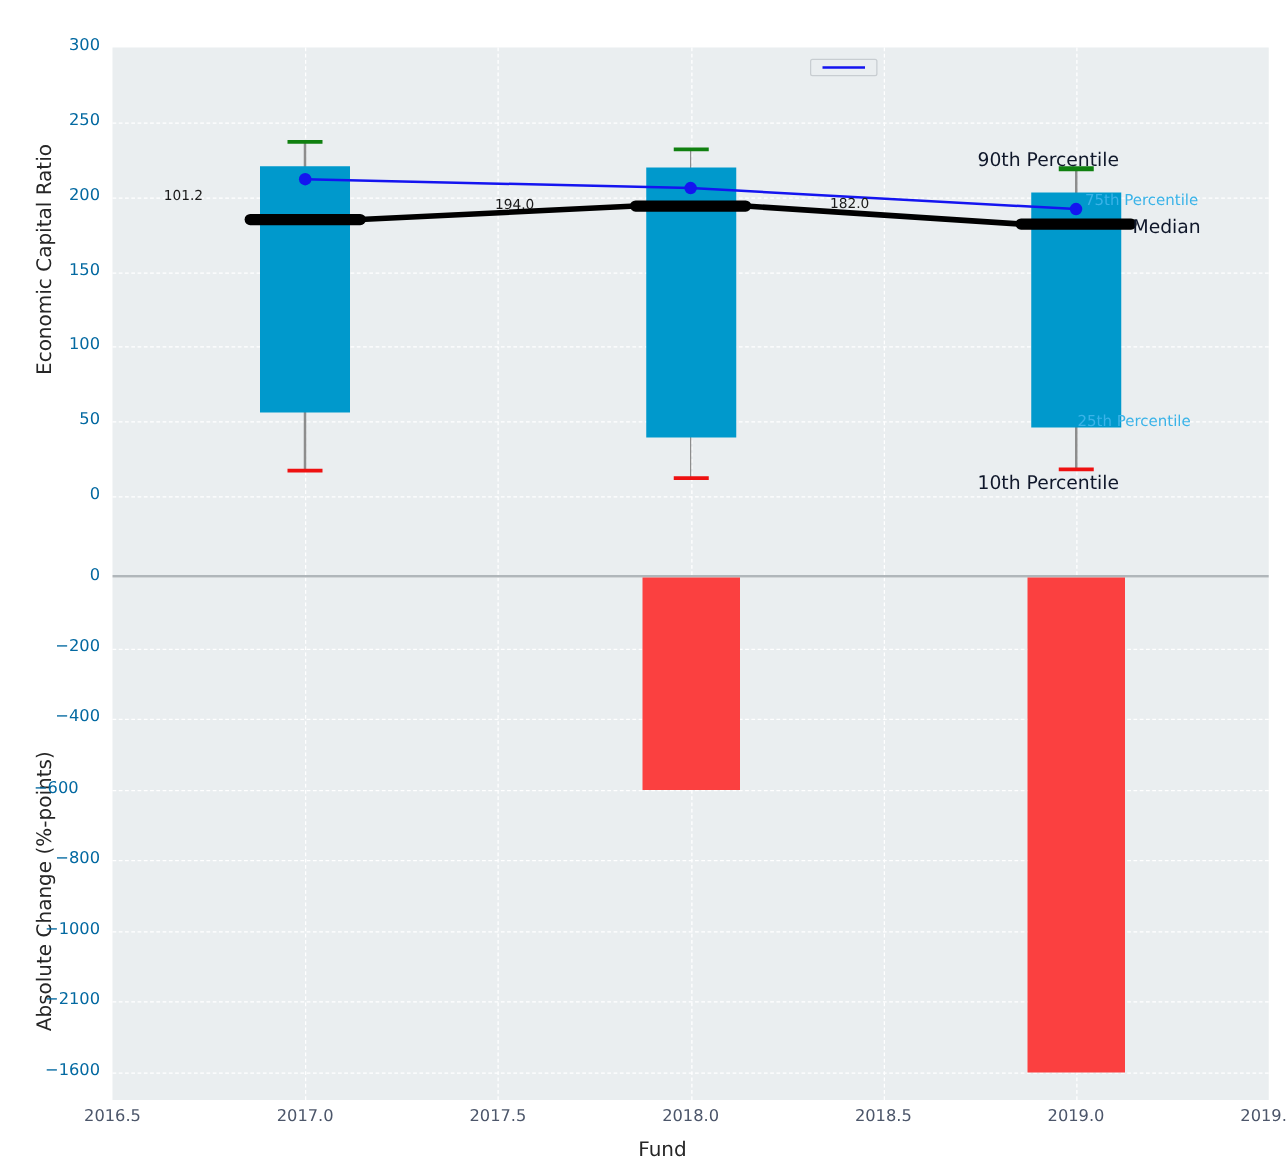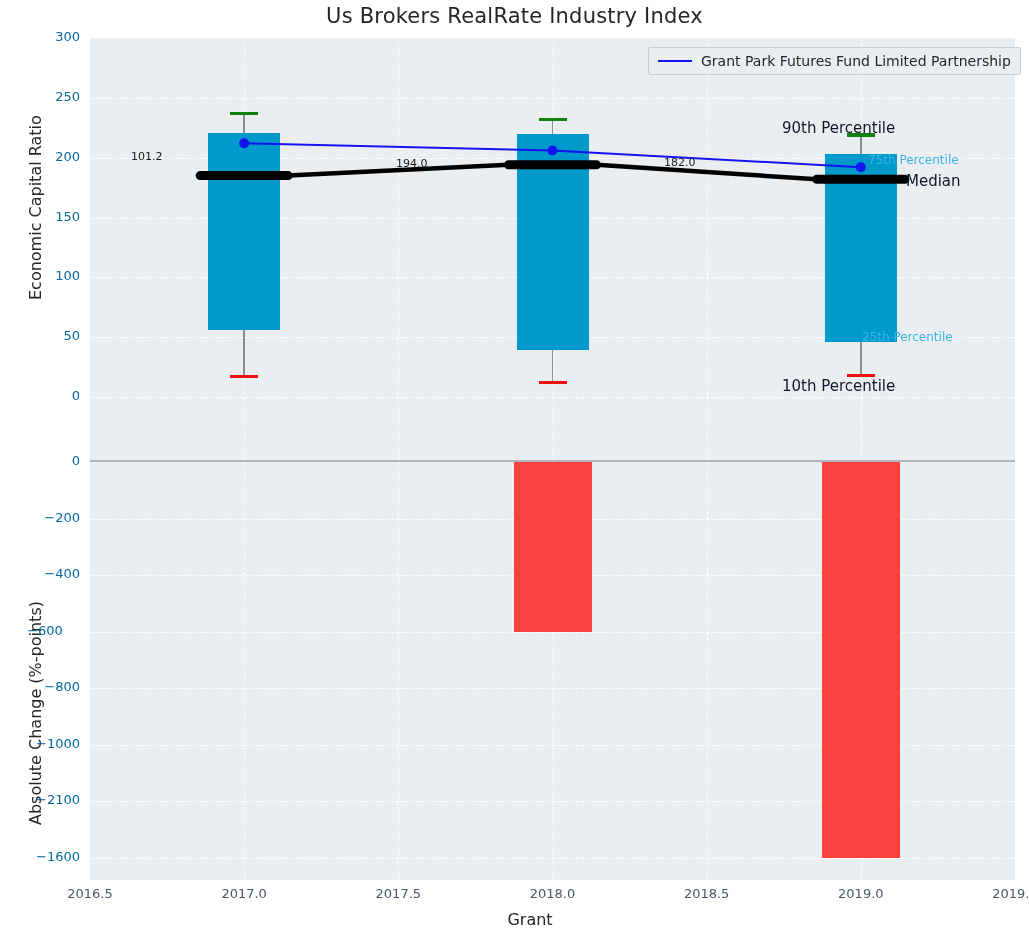--- a/index.html
+++ b/index.html
@@ -135,28 +135,27 @@
     width: 1029px;
     height: 940px;
     pointer-events: none;
   }
 </style>
 </head>
 <body>
 
 <div id="figure">
 
-  <div class="title">Us Brokers RealRate Industry Index</div>
 
   <div class="axes-bg" id="bg-upper" style="left:90px; top:38px; width:925px; height:422px;"></div>
   <div class="axes-bg" id="bg-lower" style="left:90px; top:462px; width:925px; height:418px;"></div>
 
   <div class="ylabel" style="left:26px; top:300px; transform: rotate(-90deg);">Economic Capital Ratio</div>
   <div class="ylabel" style="left:26px; top:825px; transform: rotate(-90deg);">Absolute Change (%-points)</div>
-  <div class="xlabel" style="left:530px; top:910px; transform: translateX(-50%);">Grant</div>
+  <div class="xlabel" style="left:530px; top:910px; transform: translateX(-50%);">Fund</div>
 
   <div id="upper-ticks">
       <div class="ytick" style="left: 20px; width: 60px; top: 29px;">300</div>
       <div class="ytick" style="left: 20px; width: 60px; top: 88.8333px;">250</div>
       <div class="ytick" style="left: 20px; width: 60px; top: 148.667px;">200</div>
       <div class="ytick" style="left: 20px; width: 60px; top: 208.5px;">150</div>
       <div class="ytick" style="left: 20px; width: 60px; top: 268.333px;">100</div>
       <div class="ytick" style="left: 20px; width: 60px; top: 328.167px;">50</div>
       <div class="ytick" style="left: 20px; width: 60px; top: 388px;">0</div>
     </div>
@@ -242,16 +241,15 @@
   <div class="datalabel" style="left:664px; top:156px;">182.0</div>
 
   <div class="annot annot-dark" style="left:782px; top:119px;">90th Percentile</div>
   <div class="annot annot-blue" style="left:868px; top:153px;">75th Percentile</div>
   <div class="annot annot-dark" style="left:906px; top:172px;">Median</div>
   <div class="annot annot-blue" style="left:862px; top:330px;">25th Percentile</div>
   <div class="annot annot-dark" style="left:782px; top:377px;">10th Percentile</div>
 
   <div class="legend" style="left:648px; top:47px;">
     <span class="legend-swatch"></span>
-    <span class="legend-label">Grant Park Futures Fund Limited Partnership</span>
   </div>
 
 </div>
 
 </body></html>

